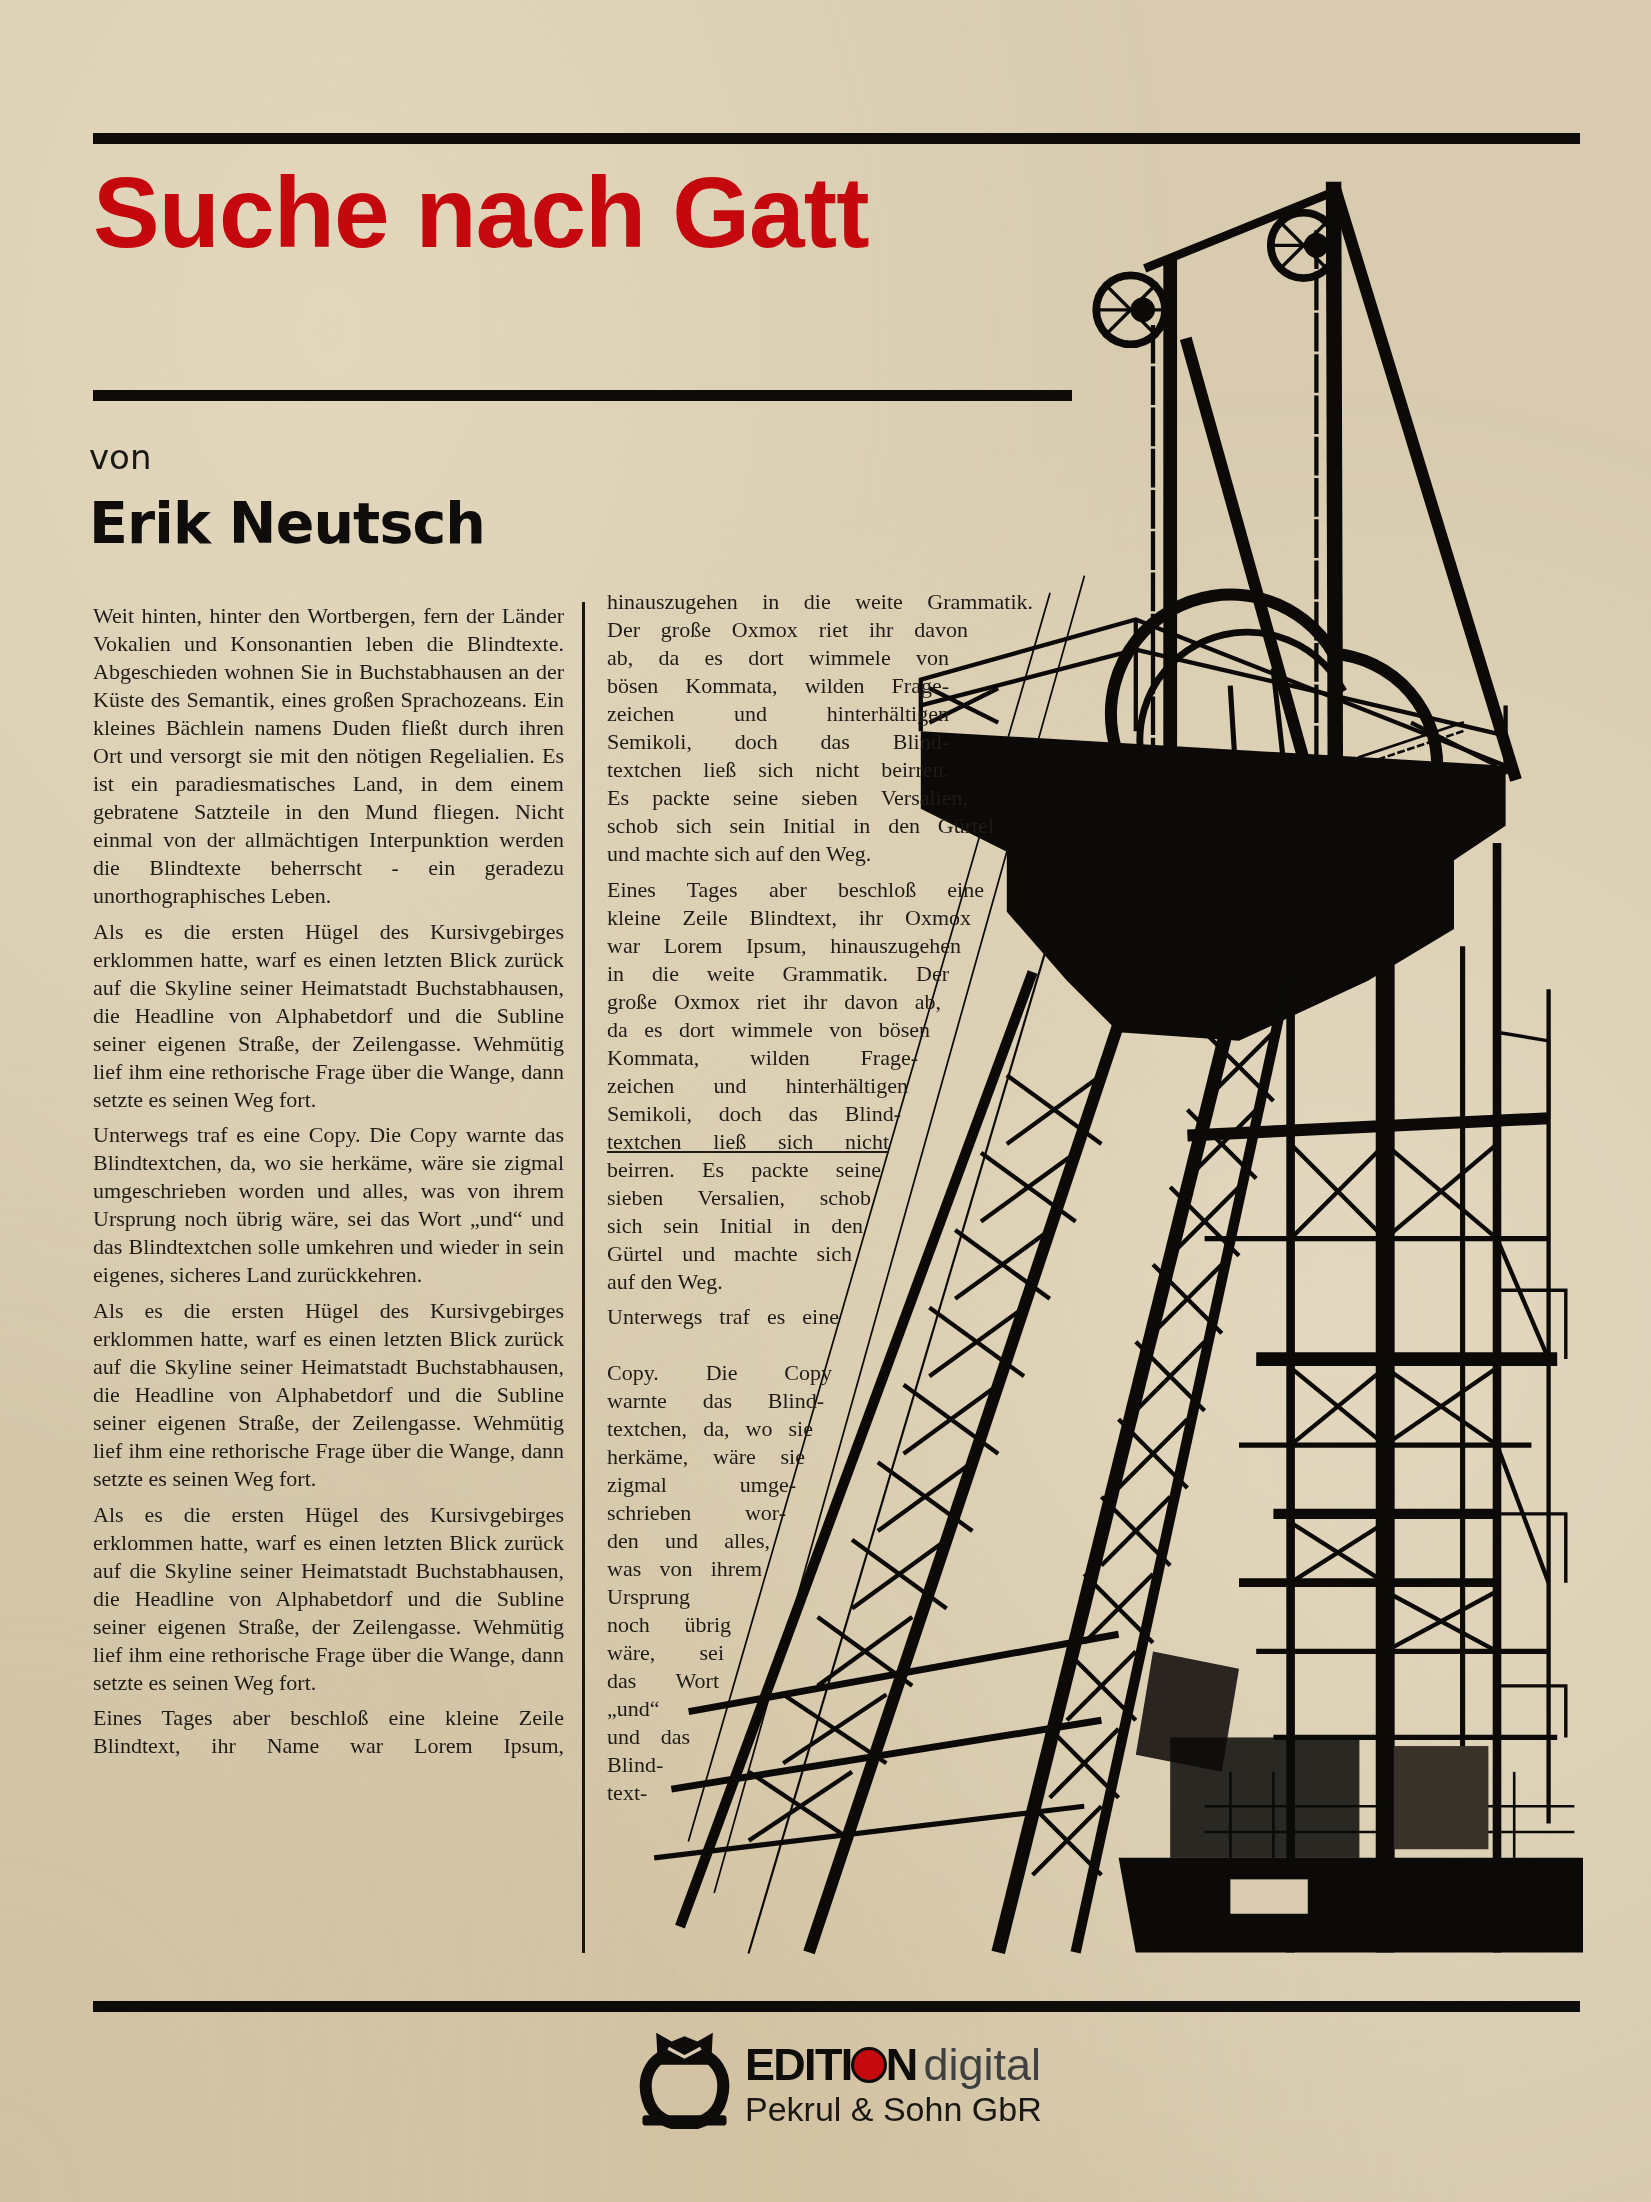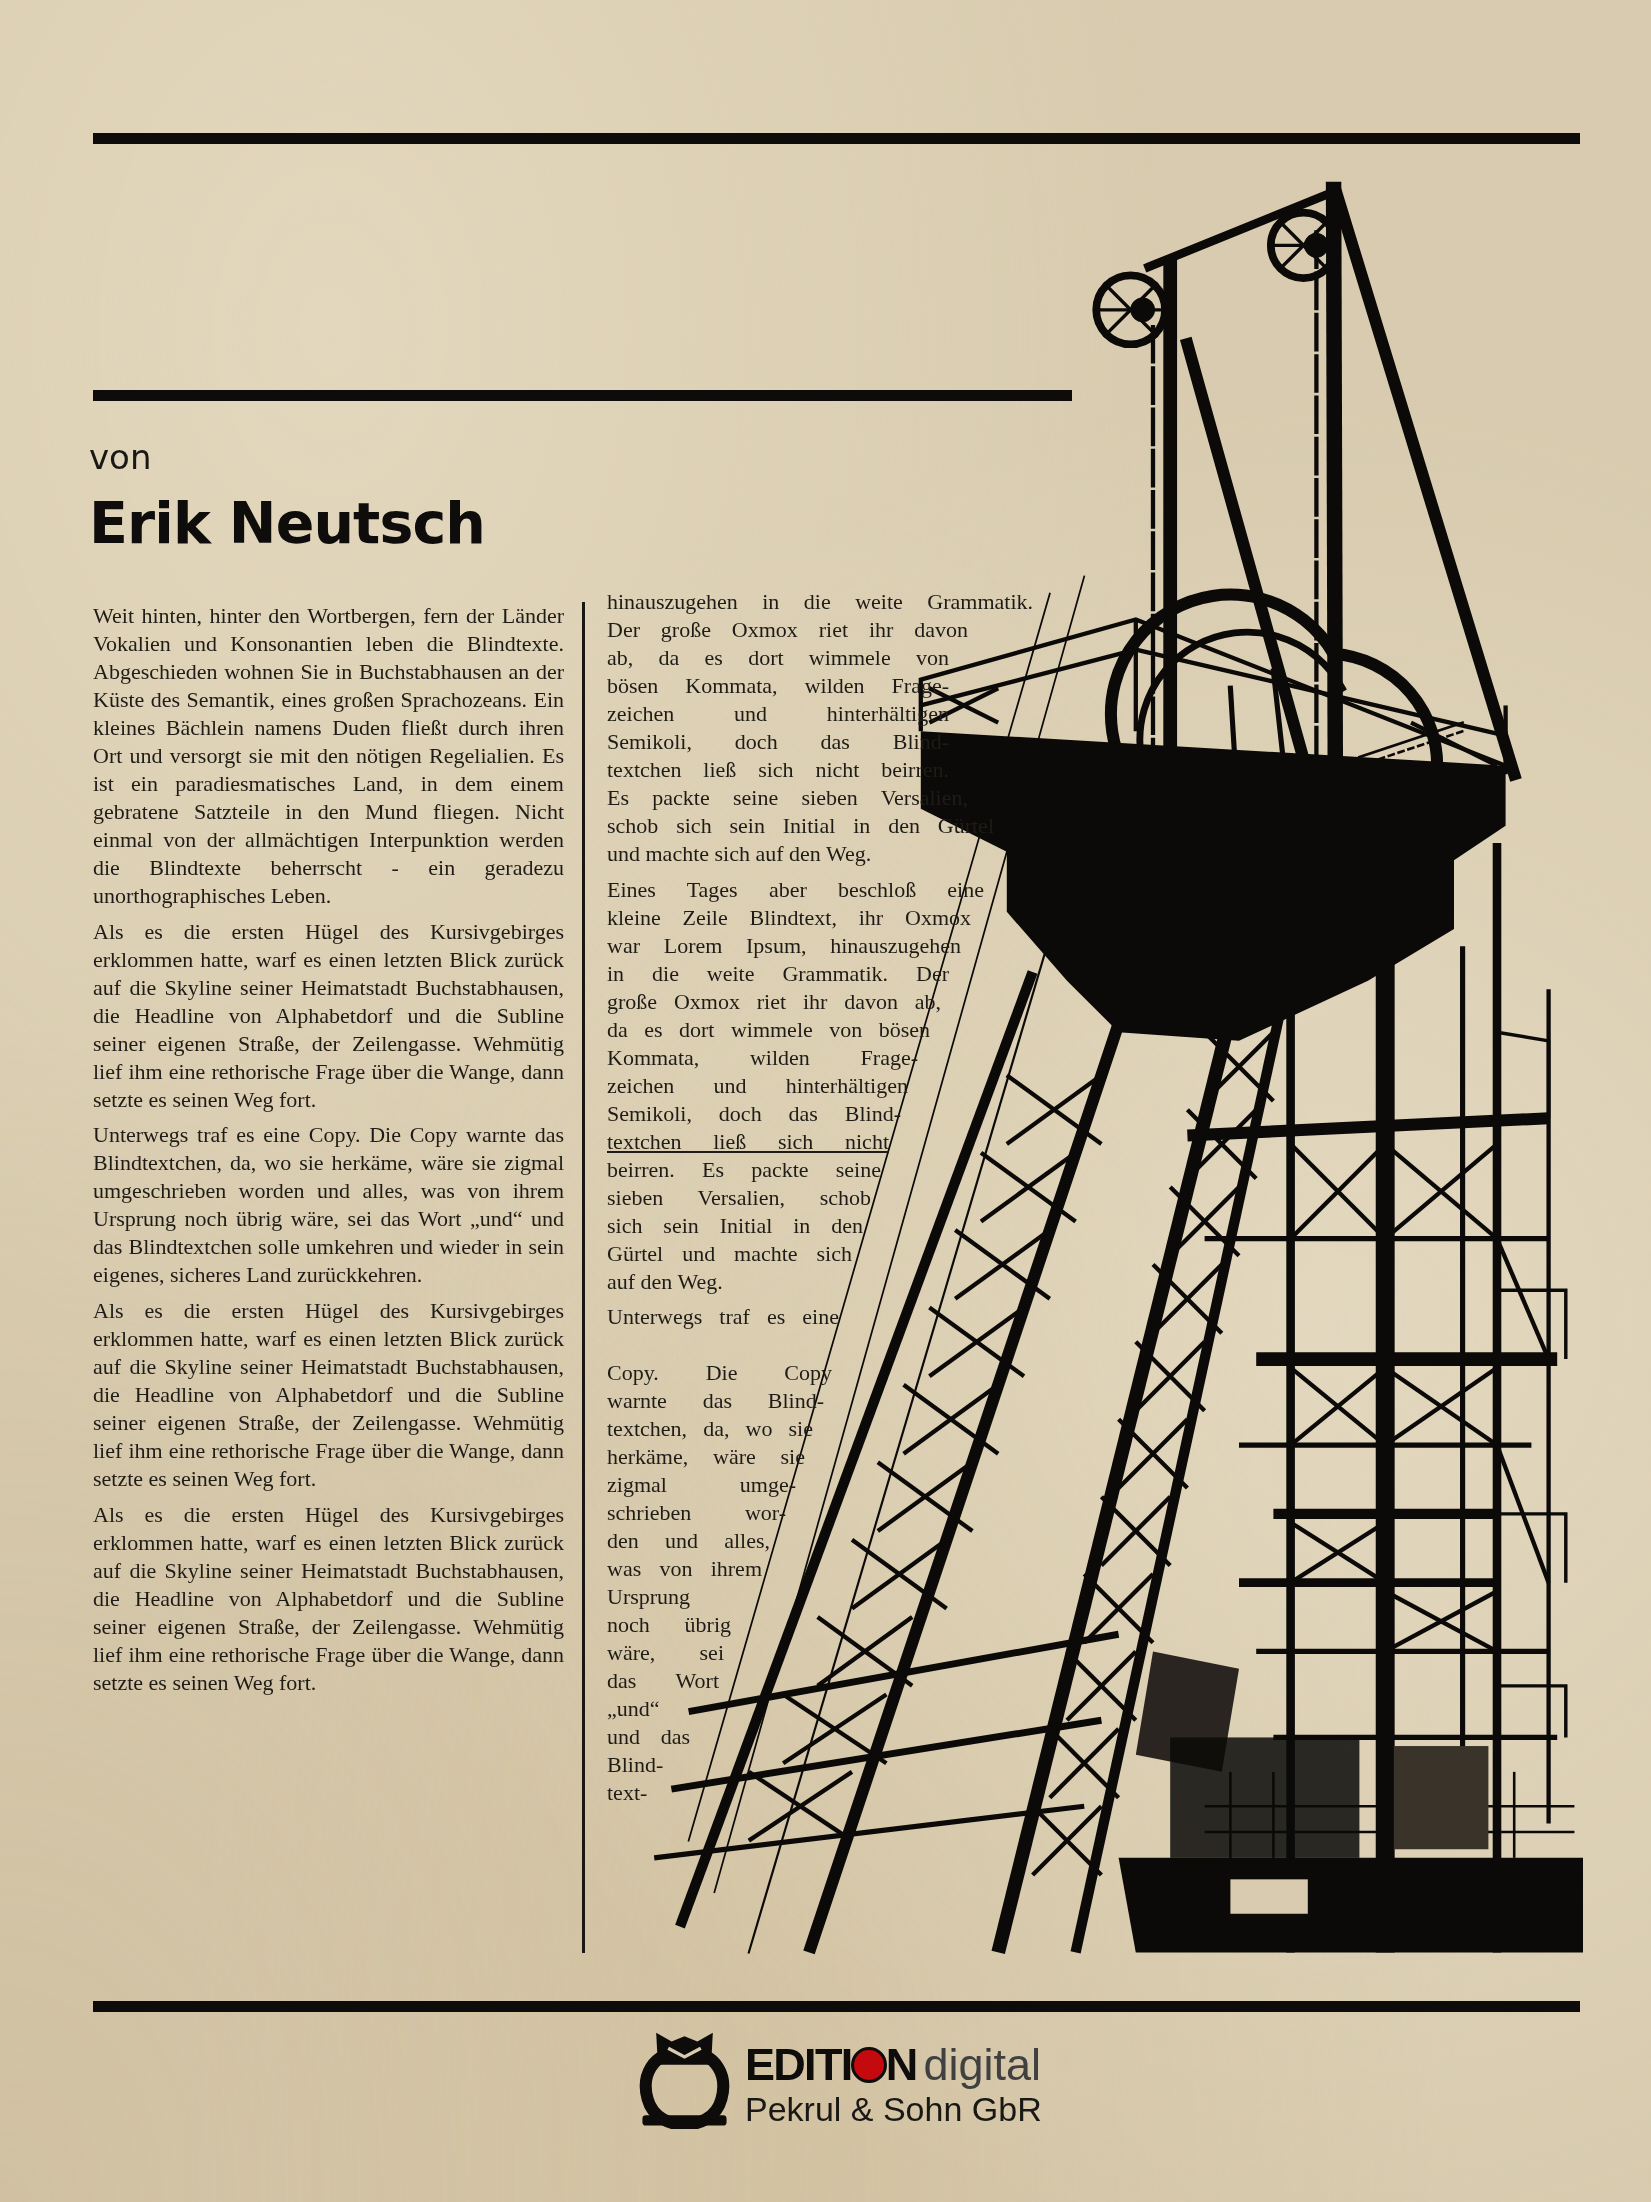--- a/index.html
+++ b/index.html
@@ -70,33 +70,35 @@
     background: #c40a0f; border: 3.4px solid #0e0d0b; box-sizing: border-box;
     vertical-align: -3.4px; margin: 0 -0.9px;
   }
 </style>
 </head>
 <body>
 
 <div class="rule rule-top"></div>
 
 <h1 class="title">
+  <span>Suche nach Gatt</span>
 </h1>
 
 <div class="rule rule-title"></div>
 
 <div class="byline">von</div>
 <div class="author">Erik Neutsch</div>
 
 <div class="col col-left">
   <p>Weit hinten, hinter den Wortbergen, fern der Länder Vokalien und Konsonantien leben die Blindtexte. Abgeschieden wohnen Sie in Buchstabhausen an der Küste des Semantik, eines großen Sprachozeans. Ein kleines Bächlein namens Duden fließt durch ihren Ort und versorgt sie mit den nötigen Regelialien. Es ist ein paradiesmatisches Land, in dem einem gebratene Satzteile in den Mund fliegen. Nicht einmal von der allmächtigen Interpunktion werden die Blindtexte beherrscht - ein geradezu unorthographisches Leben.</p>
   <p>Als es die ersten Hügel des Kursivgebirges erklommen hatte, warf es einen letzten Blick zurück auf die Skyline seiner Heimatstadt Buchstabhausen, die Headline von Alphabetdorf und die Subline seiner eigenen Straße, der Zeilengasse. Wehmütig lief ihm eine rethorische Frage über die Wange, dann setzte es seinen Weg fort.</p>
   <p>Unterwegs traf es eine Copy. Die Copy warnte das Blindtextchen, da, wo sie herkäme, wäre sie zigmal umgeschrieben worden und alles, was von ihrem Ursprung noch übrig wäre, sei das Wort „und“ und das Blindtextchen solle umkehren und wieder in sein eigenes, sicheres Land zurückkehren.</p>
   <p>Als es die ersten Hügel des Kursivgebirges erklommen hatte, warf es einen letzten Blick zurück auf die Skyline seiner Heimatstadt Buchstabhausen, die Headline von Alphabetdorf und die Subline seiner eigenen Straße, der Zeilengasse. Wehmütig lief ihm eine rethorische Frage über die Wange, dann setzte es seinen Weg fort.</p>
   <p>Als es die ersten Hügel des Kursivgebirges erklommen hatte, warf es einen letzten Blick zurück auf die Skyline seiner Heimatstadt Buchstabhausen, die Headline von Alphabetdorf und die Subline seiner eigenen Straße, der Zeilengasse. Wehmütig lief ihm eine rethorische Frage über die Wange, dann setzte es seinen Weg fort.</p>
+  <p style="text-align-last: justify;">Eines Tages aber beschloß eine kleine Zeile Blindtext, ihr Name war Lorem Ipsum,</p>
 </div>
 
 <div class="divider"></div>
 
 <svg class="tower" viewBox="0 0 1100 2075" xmlns="http://www.w3.org/2000/svg">
   <g stroke="#0b0a08" fill="none" stroke-linecap="square">
 
     <line x1="480" y1="490" x2="60" y2="1940" stroke-width="2"></line>
     <line x1="520" y1="470" x2="90" y2="2000" stroke-width="2"></line>
     <line x1="530" y1="720" x2="130" y2="2070" stroke-width="2.5"></line>

